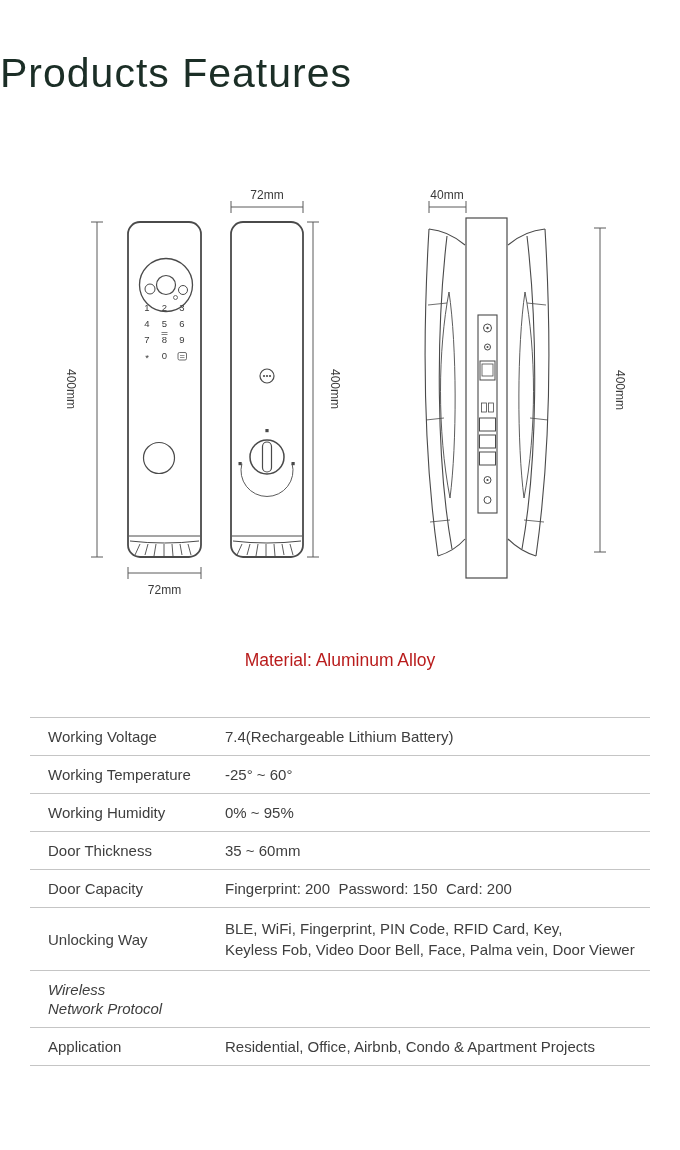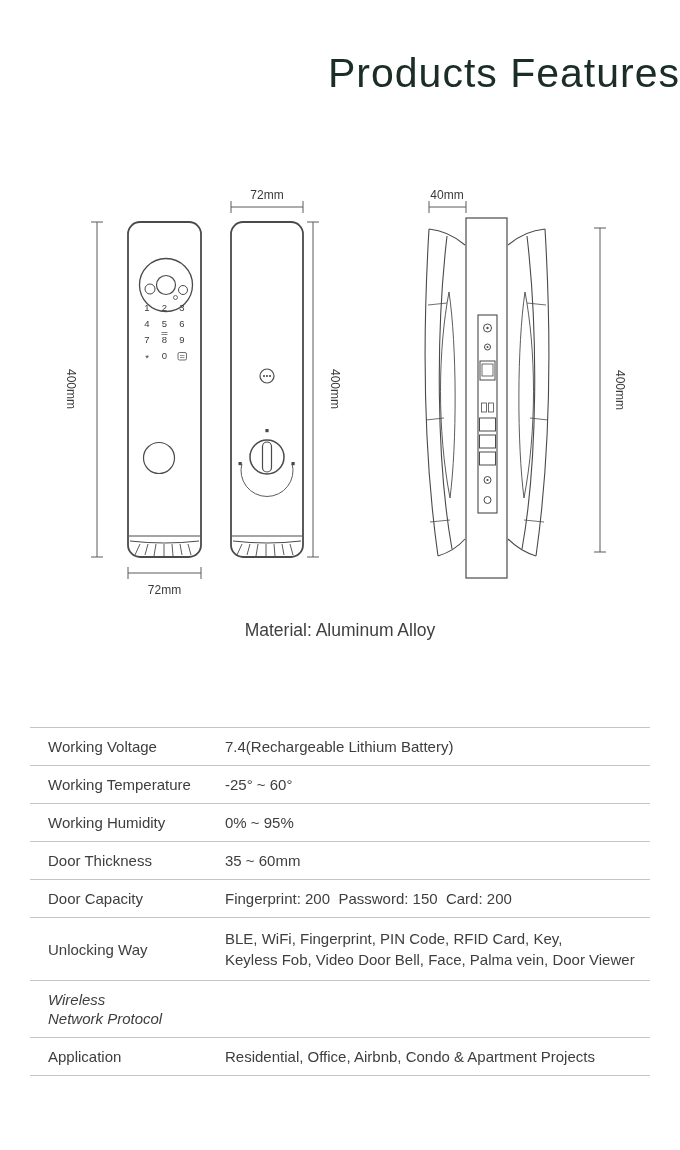--- a/index.html
+++ b/index.html
@@ -8,38 +8,38 @@
     --border-color:#c5c5c5;
     --draw-color:#4a4a4a;
     --bg:#ffffff;
   }
   html,body{margin:0;padding:0;background:#fff;}
   .page{
     position:relative;width:680px;height:1150px;background:var(--bg);
     font-family:"Liberation Sans",sans-serif;overflow:hidden;
   }
   .page-title{
-    position:absolute;top:50px;left:0;width:100%;text-align:right;
+    position:absolute;top:50px;left:0;width:100%;text-align:left;
     font-size:41px;font-weight:400;color:var(--title-color);
     letter-spacing:1px;margin:0;
   }
   .drawing-svg{position:absolute;top:0;left:0;}
   .draw{stroke:var(--draw-color);fill:none;}
   .draw-thick{stroke:var(--draw-color);stroke-width:1.8;fill:#fff;}
   .draw-fill{fill:var(--draw-color);stroke:none;}
   .dim{stroke:#5a5a5a;stroke-width:1;fill:none;}
   .dim-label{font-size:12px;fill:#3a3a3a;font-family:"Liberation Sans",sans-serif;}
   .keypad-key{font-size:9.5px;fill:#3a3a3a;font-family:"Liberation Sans",sans-serif;}
   .material-block{
-    position:absolute;top:617px;left:0;width:100%;text-align:center;
-    font-size:17.5px;color:#404040;line-height:27px;
+    position:absolute;top:647px;left:0;width:100%;text-align:center;
+    font-size:17.5px;color:#b91c1c;line-height:27px;
   }
   .spec-table{
     position:absolute;top:717px;left:30px;width:620px;
-    font-size:15px;color:var(--text-color);margin-top:10px;
+    font-size:15px;color:var(--text-color);
   }
   .spec-row{
     display:flex;align-items:center;border-top:1px solid var(--border-color);
   }
   .spec-row:last-child{border-bottom:1px solid var(--border-color);}
   .spec-row.h1{height:37px;}
   .spec-row.h2{height:62px;}
   .spec-row.h3{height:56px;font-style:italic;}
   .spec-label{
     width:177px;flex:0 0 177px;padding-left:18px;

